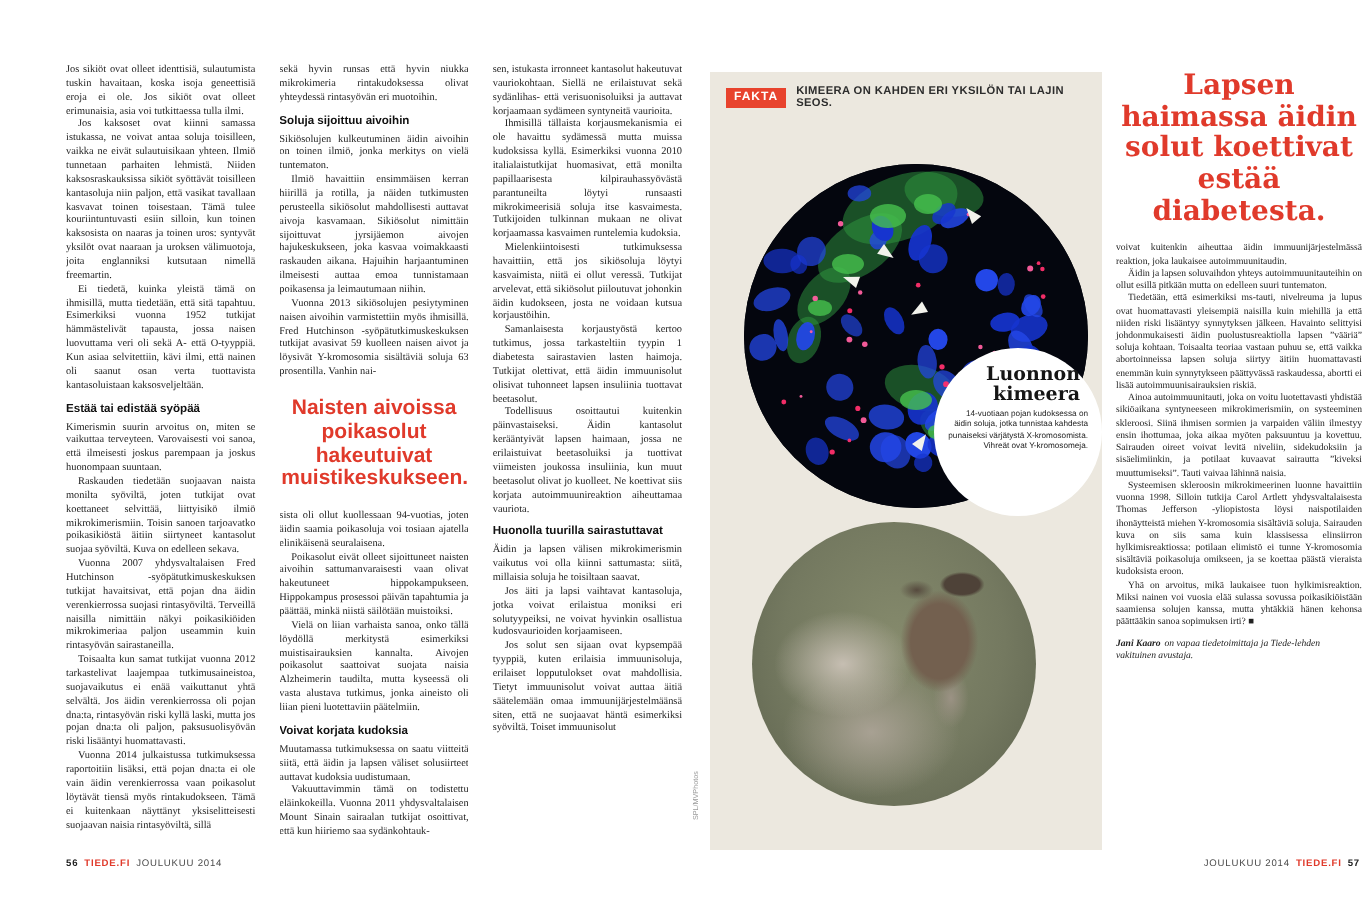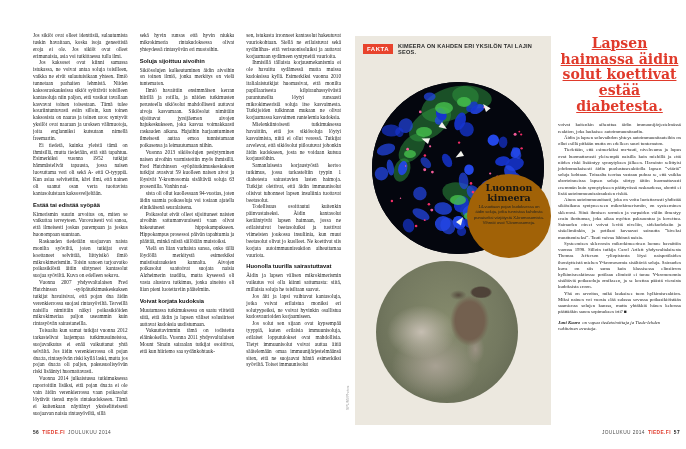--- a/index.html
+++ b/index.html
@@ -22,41 +22,41 @@
   .footer .brand{font-weight:bold;color:#e03a2b;margin:0 3px;}
   
   .panel{position:absolute;left:355px;top:36px;width:196px;height:389px;background:#ece8df;}
   .banner{position:absolute;left:8px;top:7px;right:6px;display:flex;align-items:center;gap:5px;}
   .tag{background:#e8432d;color:#fff;font:bold 6px/1 "Liberation Sans",sans-serif;
        padding:2.5px 4px 2px;letter-spacing:.5px;flex:0 0 auto;}
   .bannertext{font:bold 5.6px/1.1 "Liberation Sans",sans-serif;color:#2d2d2d;letter-spacing:.2px;}
   .bigcircle{position:absolute;left:17px;top:46px;width:172px;height:172px;border-radius:50%;
              overflow:hidden;background:#04060e;z-index:1;}
   .bigcircle svg{display:block;width:172px;height:172px;}
-  .callout{position:absolute;border-radius:50%;background:#a16207;z-index:3;text-align:center;
+  .callout{position:absolute;border-radius:50%;background:#ffffff;z-index:3;text-align:right;
            box-sizing:border-box;}
   .callout-natural{left:112px;top:138px;width:84px;height:84px;padding-top:9px;}
   .callout-made{left:9px;top:190px;width:82px;height:82px;padding-top:7px;}
   .ctitle{font:bold 9.5px/1.0 "DejaVu Serif",serif;color:#151515;width:62px;margin:0 auto 2px;}
   .cbody{font:4.1px/1.3 "Liberation Sans",sans-serif;color:#222;width:70px;margin:0 auto;}
   .goat{position:absolute;left:21px;top:225px;width:142px;height:142px;border-radius:50%;z-index:2;
     background:
       radial-gradient(ellipse 16px 9px at 74% 22%, #4e4238 0%, #4e4238 55%, rgba(0,0,0,0) 70%),
       radial-gradient(ellipse 12px 7px at 58% 24%, #564a3e 0%, rgba(0,0,0,0) 70%),
       radial-gradient(ellipse 26px 34px at 66% 42%, #73604f 0%, #73604f 55%, rgba(0,0,0,0) 75%),
       radial-gradient(ellipse 12px 20px at 70% 62%, #9b9284 0%, rgba(0,0,0,0) 75%),
       radial-gradient(ellipse 44px 34px at 32% 50%, #c6beb2 0%, rgba(0,0,0,0) 78%),
       radial-gradient(ellipse 54px 40px at 42% 74%, #a8a193 0%, rgba(0,0,0,0) 82%),
       radial-gradient(ellipse at 50% 42%, #858a6c 0%, #747960 55%, #5c614d 100%);}
   .credit-vert{position:absolute;left:346px;top:350px;height:60px;writing-mode:vertical-rl;
                transform:rotate(180deg);font:3.6px "Liberation Sans",sans-serif;color:#9a9a9a;}
   
   .rightcol{position:absolute;left:558px;top:36px;width:123px;}
   .headline{font:bold 14px/1.12 "DejaVu Serif",serif;color:#e03a2b;text-align:center;
-            margin:0 0 8px;text-decoration:underline;}
+            margin:0 0 8px;}
   .rightcol .bp{font-size:4.8px;line-height:1.3;}
   .rbody .bp:first-child{text-indent:0;}
   .byline{font:italic 4.8px/1.3 "Liberation Serif",serif;color:#222;margin-top:4px;text-align:left;}
   .byname{font-weight:bold;margin-right:2px;}
 </style>
 </head>
 <body>
 
 <div class="spread">
 
@@ -71,20 +71,21 @@
         <p class="bp">Vuonna 2007 yhdysvaltalaisen Fred Hutchinson -syöpätutkimuskeskuksen tutkijat havaitsivat, että pojan dna äidin verenkierrossa suojasi rintasyöviltä. Terveillä naisilla nimittäin näkyi poikasikiöiden mikrokimeriaa paljon useammin kuin rintasyövän sairastaneilla.</p>
         <p class="bp">Toisaalta kun samat tutkijat vuonna 2012 tarkastelivat laajempaa tutkimusaineistoa, suojavaikutus ei enää vaikuttanut yhtä selvältä. Jos äidin verenkierrossa oli pojan dna:ta, rintasyövän riski kyllä laski, mutta jos pojan dna:ta oli paljon, paksusuolisyövän riski lisääntyi huomattavasti.</p>
         <p class="bp">Vuonna 2014 julkaistussa tutkimuksessa raportoitiin lisäksi, että pojan dna:ta ei ole vain äidin verenkierrossa vaan poikasolut löytävät tiensä myös rintakudokseen. Tämä ei kuitenkaan näyttänyt yksiselitteisesti suojaavan naisia rintasyöviltä, sillä</p>
       </div>
     <div class="col">
         <p class="bp">sekä hyvin runsas että hyvin niukka mikrokimeria rintakudoksessa olivat yhteydessä rintasyövän eri muotoihin.</p>
         <h3 class="sub">Soluja sijoittuu aivoihin</h3>
         <p class="bp">Sikiösolujen kulkeutuminen äidin aivoihin on toinen ilmiö, jonka merkitys on vielä tuntematon.</p>
         <p class="bp">Ilmiö havaittiin ensimmäisen kerran hiirillä ja rotilla, ja näiden tutkimusten perusteella sikiösolut mahdollisesti auttavat aivoja kasvamaan. Sikiösolut nimittäin sijoittuvat jyrsijäemon aivojen hajukeskukseen, joka kasvaa voimakkaasti raskauden aikana. Hajuihin harjaantuminen ilmeisesti auttaa emoa tunnistamaan poikasensa ja leimautumaan niihin.</p>
         <p class="bp">Vuonna 2013 sikiösolujen pesiytyminen naisen aivoihin varmistettiin myös ihmisillä. Fred Hutchinson -syöpätutkimuskeskuksen tutkijat avasivat 59 kuolleen naisen aivot ja löysivät Y-kromosomia sisältäviä soluja 63 prosentilla. Vanhin nai-</p>
+        <p class="pullquote">Naisten aivoissa poikasolut hakeutuivat muistikeskukseen.</p>
         <p class="bp">sista oli ollut kuollessaan 94-vuotias, joten äidin saamia poikasoluja voi tosiaan ajatella elinikäisenä seuralaisena.</p>
         <p class="bp">Poikasolut eivät olleet sijoittuneet naisten aivoihin sattumanvaraisesti vaan olivat hakeutuneet hippokampukseen. Hippokampus prosessoi päivän tapahtumia ja päättää, minkä niistä säilötään muistoiksi.</p>
         <p class="bp">Vielä on liian varhaista sanoa, onko tällä löydöllä merkitystä esimerkiksi muistisairauksien kannalta. Aivojen poikasolut saattoivat suojata naisia Alzheimerin taudilta, mutta kyseessä oli vasta alustava tutkimus, jonka aineisto oli liian pieni luotettaviin päätelmiin.</p>
         <h3 class="sub">Voivat korjata kudoksia</h3>
         <p class="bp">Muutamassa tutkimuksessa on saatu viitteitä siitä, että äidin ja lapsen väliset solusiirteet auttavat kudoksia uudistumaan.</p>
         <p class="bp">Vakuuttavimmin tämä on todistettu eläinkokeilla. Vuonna 2011 yhdysvaltalaisen Mount Sinain sairaalan tutkijat osoittivat, että kun hiiriemo saa sydänkohtauk-</p>
       </div>
     <div class="col">
         <p class="bp">sen, istukasta irronneet kantasolut hakeutuvat vauriokohtaan. Siellä ne erilaistuvat sekä sydänlihas- että verisuonisoluiksi ja auttavat korjaamaan sydämeen syntyneitä vaurioita.</p>
         <p class="bp">Ihmisillä tällaista korjausmekanismia ei ole havaittu sydämessä mutta muissa kudoksissa kyllä. Esimerkiksi vuonna 2010 italialaistutkijat huomasivat, että monilta papillaarisesta kilpirauhassyövästä parantuneilta löytyi runsaasti mikrokimeerisiä soluja itse kasvaimesta. Tutkijoiden tulkinnan mukaan ne olivat korjaamassa kasvaimen runtelemia kudoksia.</p>

